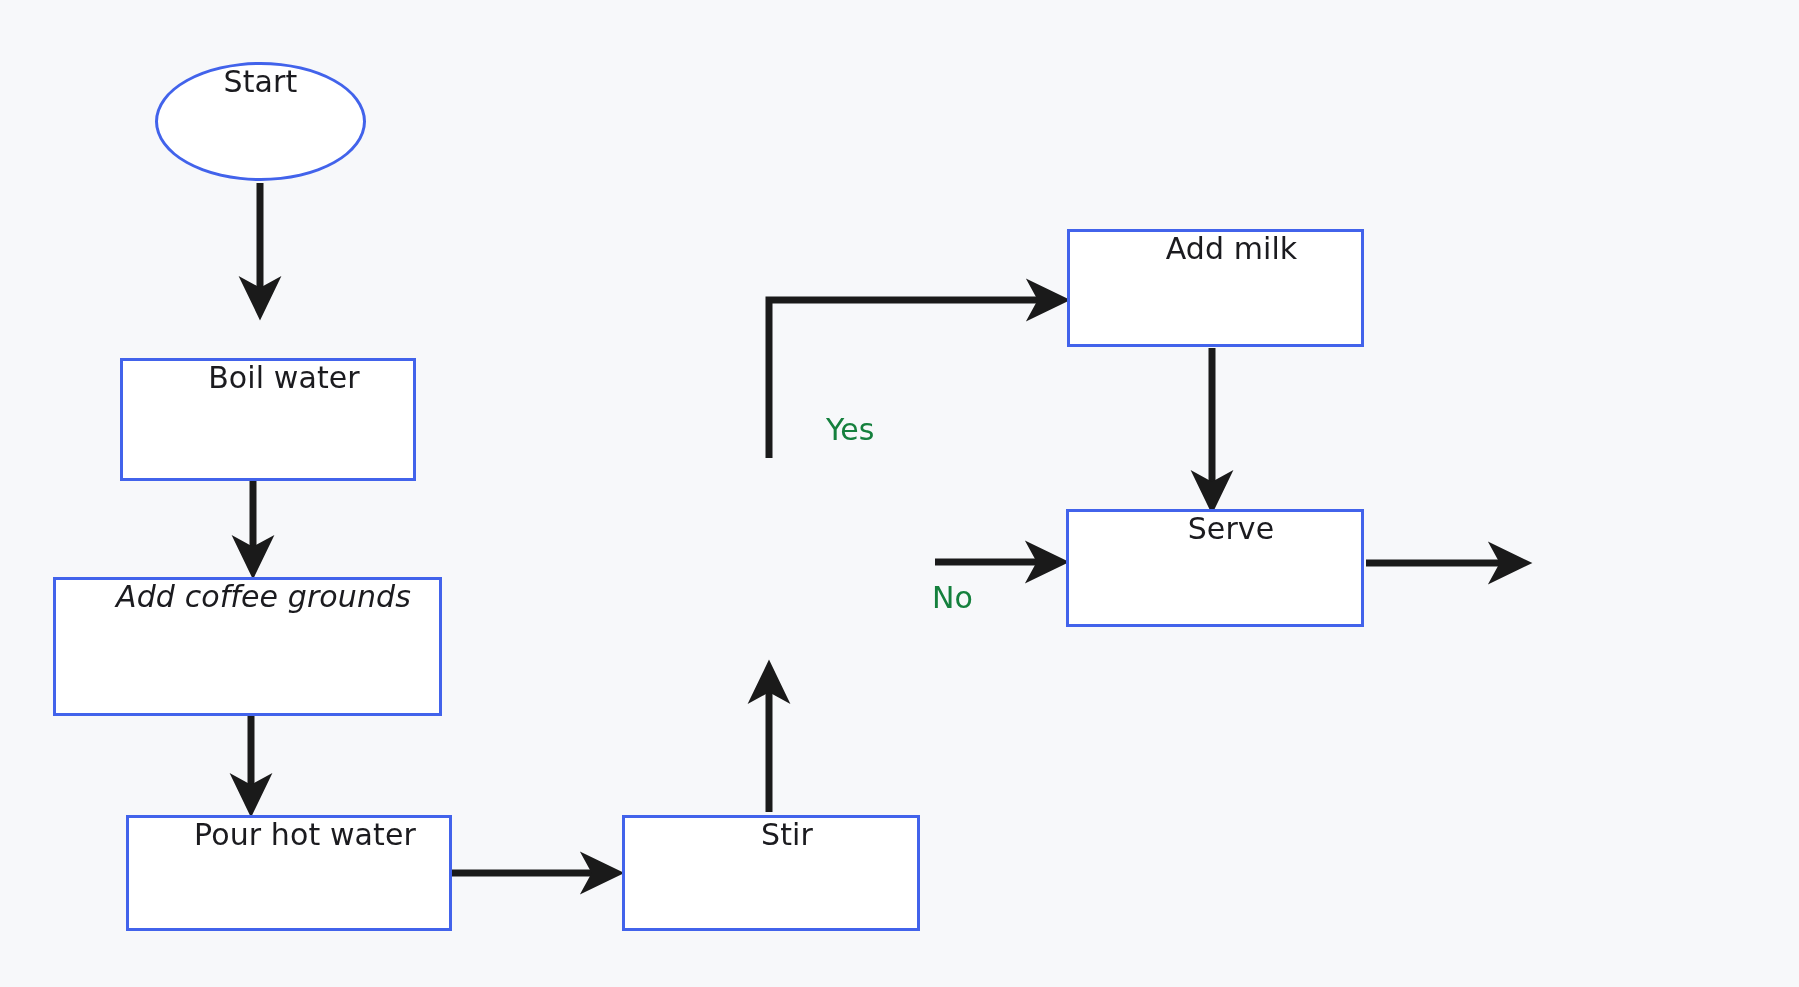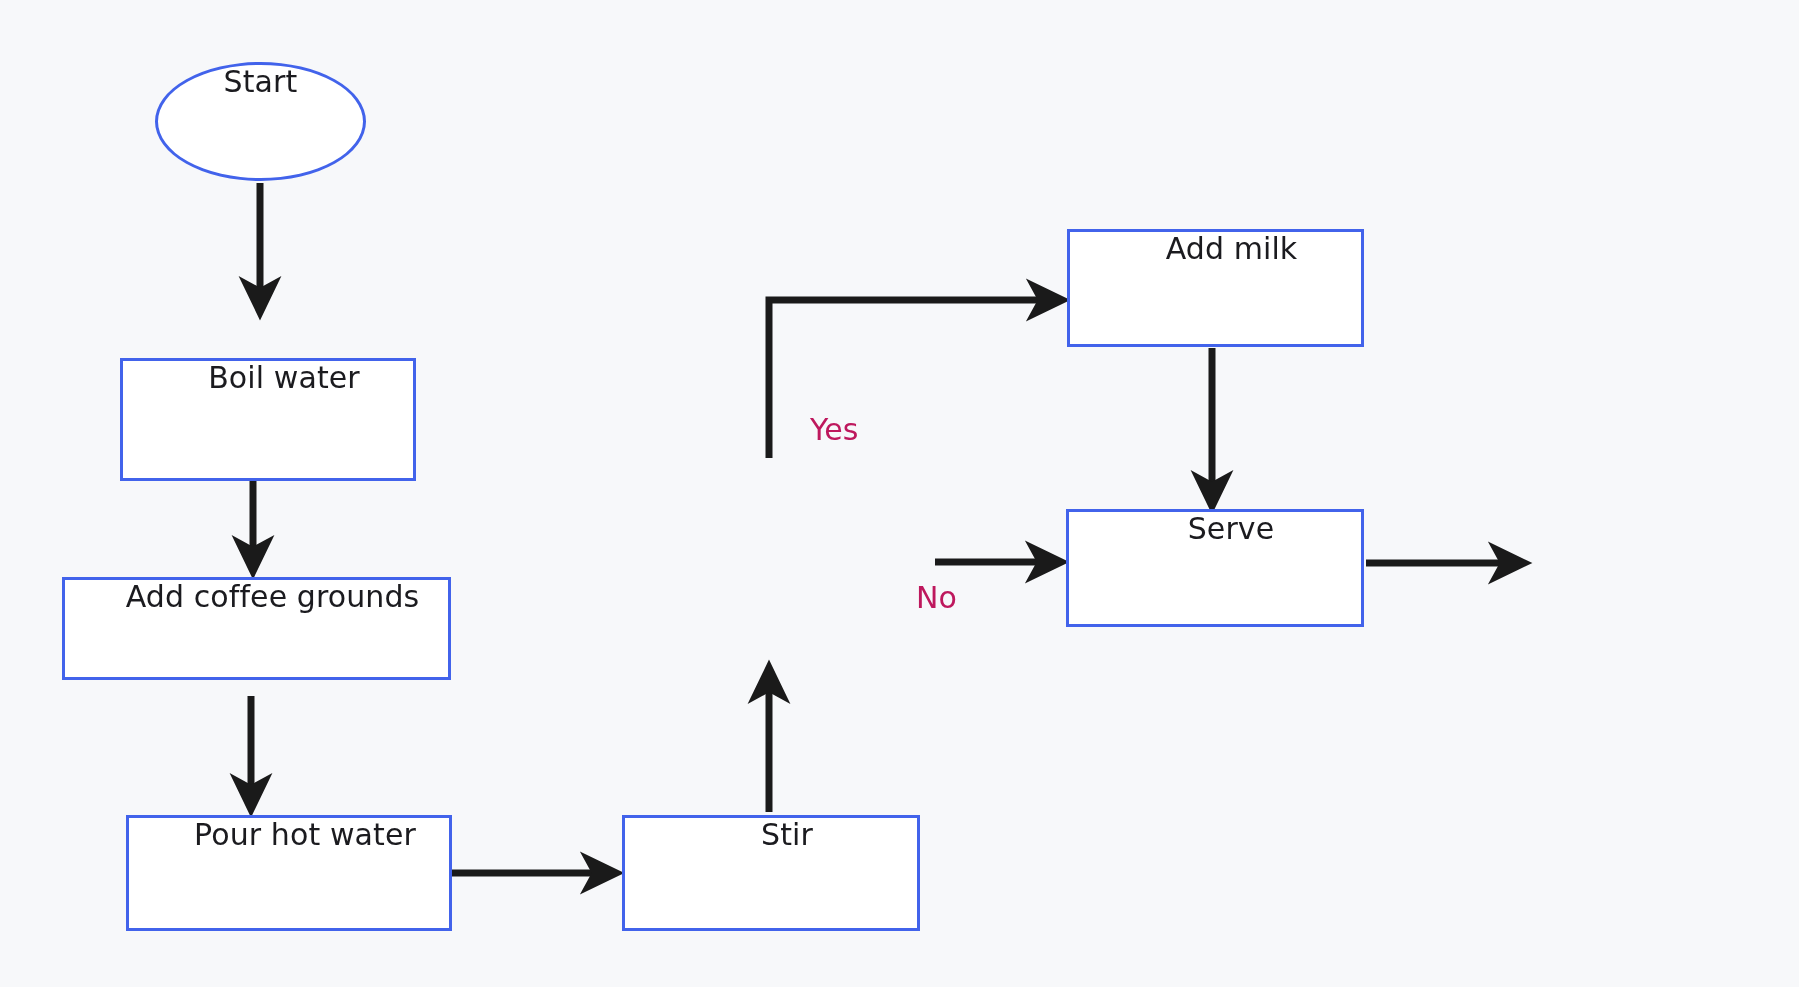--- a/index.html
+++ b/index.html
@@ -57,25 +57,26 @@
     top: 0;
     width: 100%;
     height: 100%;
   }
   .node.diamond .label {
     position: relative;
     z-index: 2;
   }
   .edge-label {
     position: absolute;
-    color: #be185d;
+    color: #15803d;
     font-size: 30px;
     line-height: 1;
     white-space: nowrap;
     background: transparent;
+    margin-left: 16px;
   }
 </style>
 </head>
 <body>
 
 <div id="canvas">
 
   <svg id="edges" viewBox="0 0 1799 987" width="1799" height="987" xmlns="http://www.w3.org/2000/svg">
     <defs>
       <marker id="arrowhead" viewBox="0 0 12 12" refX="9.2" refY="6" markerWidth="7.2" markerHeight="7.2" orient="auto-start-reverse">
@@ -106,21 +107,21 @@
   </svg>
 
   <div class="node ellipse" style="left:155px; top:62px; width:211px; height:119px;">
     <span class="label">Start</span>
   </div>
 
   <div class="node rect" style="left:120px; top:318px; width:296px; height:123px;margin-top:40px;">
     <span class="label">Boil water</span>
   </div>
 
-  <div class="node rect" style="left:62px; top:577px; width:389px; height:103px;">
+  <div class="node rect" style="left:53px; top:577px; width:389px; height:139px;font-style:italic;">
     <span class="label">Add coffee grounds</span>
   </div>
 
   <div class="node rect" style="left:94px; top:815px; width:326px; height:116px;margin-left:32px;">
     <span class="label">Pour hot water</span>
   </div>
 
   <div class="node rect" style="left:622px; top:815px; width:298px; height:116px;">
     <span class="label">Stir</span>
   </div>

